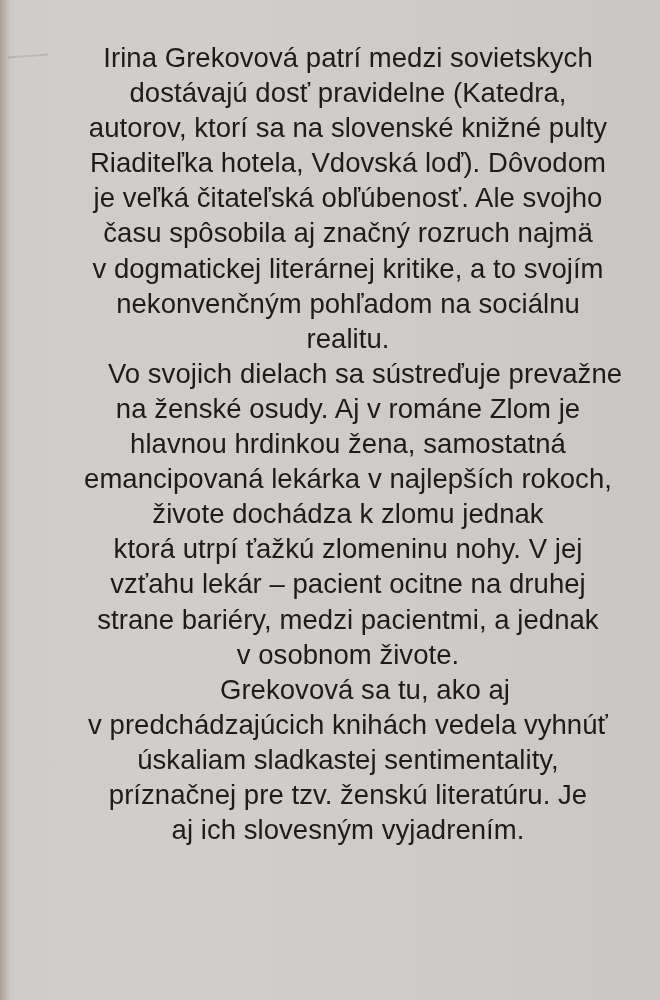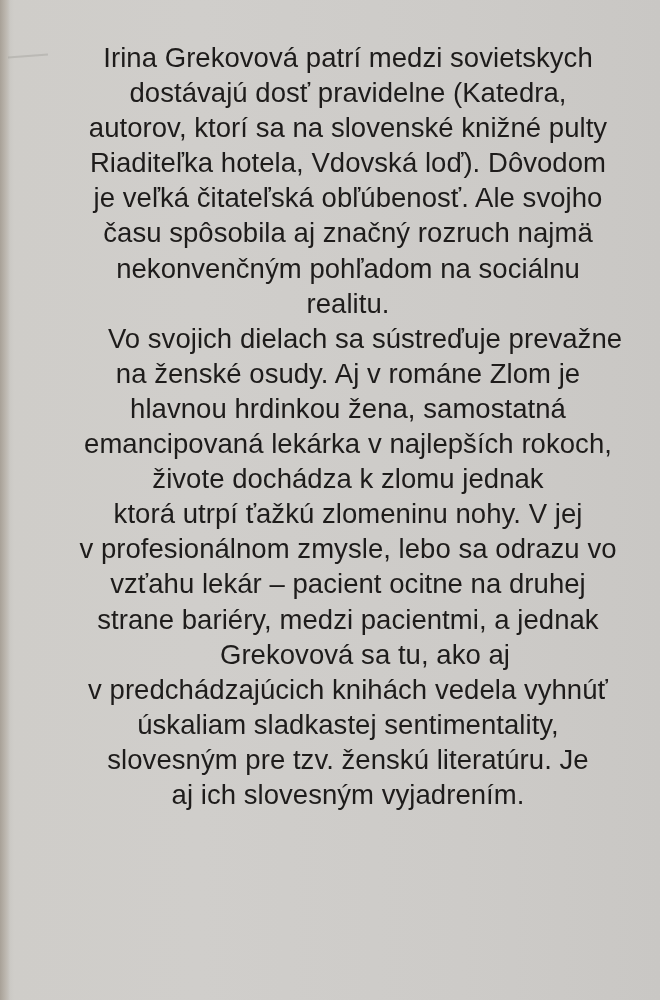--- a/index.html
+++ b/index.html
@@ -58,34 +58,35 @@
 <div class="crease"></div>
 
 <div class="text-block">
   <div>
     <span class="line">Irina Grekovová patrí medzi sovietskych</span>
     <span class="line">dostávajú dosť pravidelne (Katedra,</span>
     <span class="line">autorov, ktorí sa na slovenské knižné pulty</span>
     <span class="line">Riaditeľka hotela, Vdovská loď). Dôvodom</span>
     <span class="line">je veľká čitateľská obľúbenosť. Ale svojho</span>
     <span class="line">času spôsobila aj značný rozruch najmä</span>
+    <span class="line">v dogmatickej literárnej kritike, a to svojím</span>
     <span class="line">nekonvenčným pohľadom na sociálnu</span>
     <span class="line">realitu.</span>
   </div>
   <div>
     <span class="line indent">Vo svojich dielach sa sústreďuje prevažne</span>
     <span class="line">na ženské osudy. Aj v románe Zlom je</span>
     <span class="line">hlavnou hrdinkou žena, samostatná</span>
     <span class="line">emancipovaná lekárka v najlepších rokoch,</span>
     <span class="line">živote dochádza k zlomu jednak</span>
     <span class="line">ktorá utrpí ťažkú zlomeninu nohy. V jej</span>
-    <span class="line">v profesionálnom zmysle, lebo sa odrazu vo</span>
     <span class="line">vzťahu lekár – pacient ocitne na druhej</span>
     <span class="line">strane bariéry, medzi pacientmi, a jednak</span>
+    <span class="line">v osobnom živote.</span>
   </div>
   <div>
     <span class="line indent">Grekovová sa tu, ako aj</span>
     <span class="line">v predchádzajúcich knihách vedela vyhnúť</span>
     <span class="line">úskaliam sladkastej sentimentality,</span>
-    <span class="line">slovesným pre tzv. ženskú literatúru. Je</span>
+    <span class="line">príznačnej pre tzv. ženskú literatúru. Je</span>
     <span class="line">aj ich slovesným vyjadrením.</span>
   </div>
 </div>
 
 </body></html>

